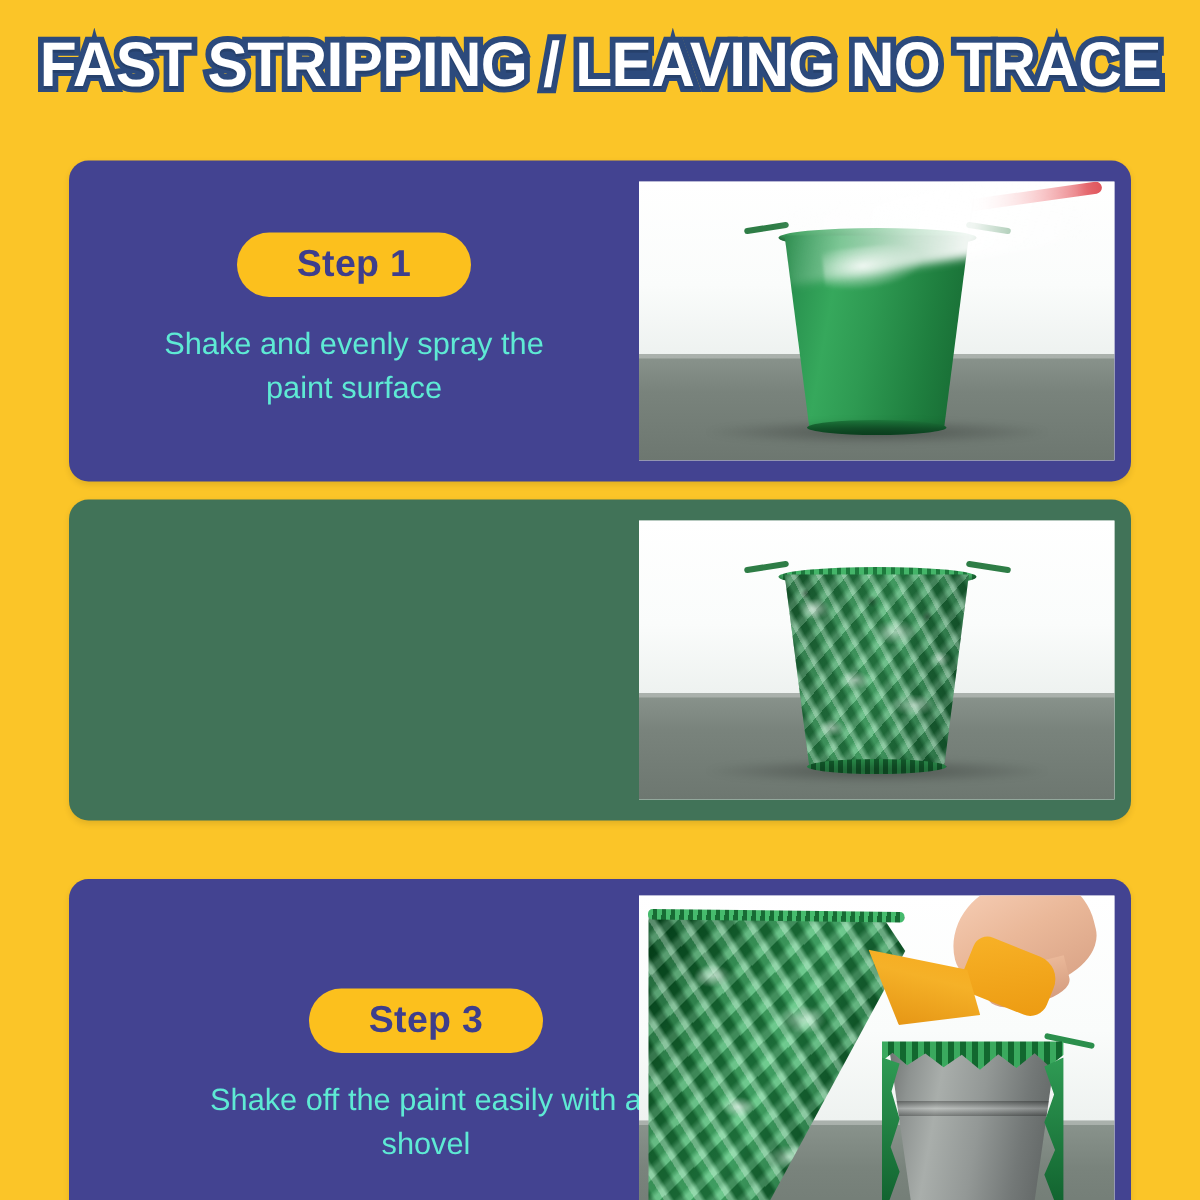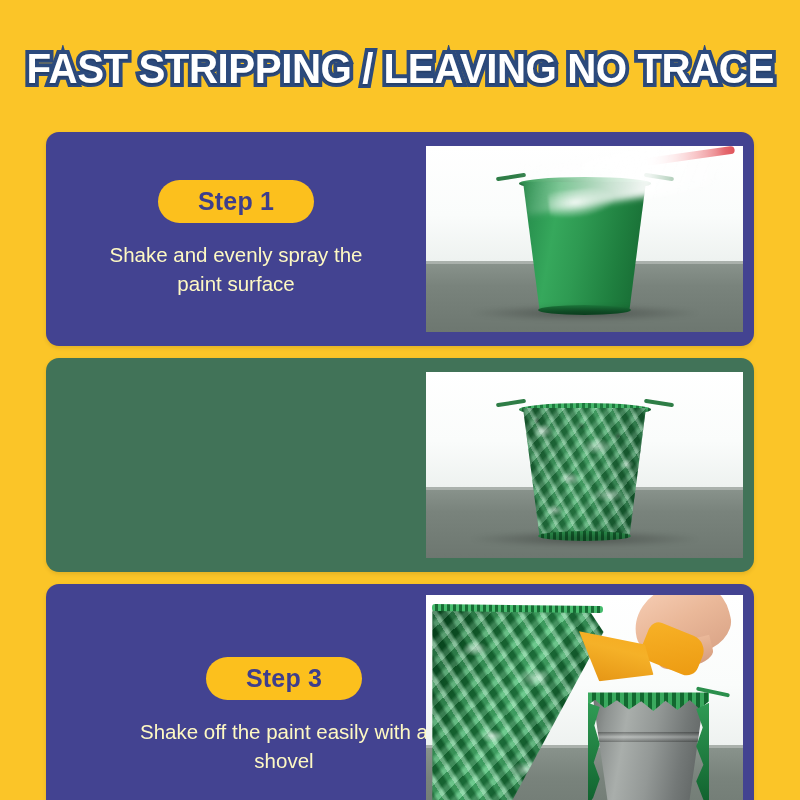--- a/index.html
+++ b/index.html
@@ -11,21 +11,21 @@
   }
 
   body {
     background: #FBC528;
     font-family: "Liberation Sans", sans-serif;
     position: relative;
   }
 
   
   .header {
-    height: 132px;
+    height: 80px;
     display: flex;
     align-items: center;
     justify-content: center;
     padding-top: 6px;
   }
 
   .headline {
     font-family: "Liberation Sans", sans-serif;
     font-size: 42px;
     font-weight: 700;
@@ -51,21 +51,21 @@
     border-radius: 13px;
     display: flex;
     align-items: center;
     overflow: hidden;
     position: relative;
     box-shadow: 0 2px 4px rgba(0,0,0,0.10);
   }
 
   .card.card-3 { height: 264px; padding-left: 48px; }
 
-  .card-purple { background: #434391; }
+  .card-purple { background: #434391; margin-top: 27px; }
   .card-green  { background: #417358; }
 
   
   .card-text {
     width: 380px;
     flex: 0 0 380px;
     display: flex;
     flex-direction: column;
     align-items: center;
     justify-content: center;
@@ -79,21 +79,21 @@
     font-weight: 700;
     letter-spacing: 0.2px;
     padding: 8px 40px 9px 40px;
     border-radius: 40px;
     line-height: 1.05;
     margin-bottom: 17px;
     white-space: nowrap;
   }
 
   .step-desc {
-    color: #fef9c3;
+    color: #5eead4;
     font-size: 20.5px;
     line-height: 1.42;
     text-align: center;
     font-weight: 400;
     max-width: 300px;
   }
 
   
   .card-photo {
     position: absolute;

